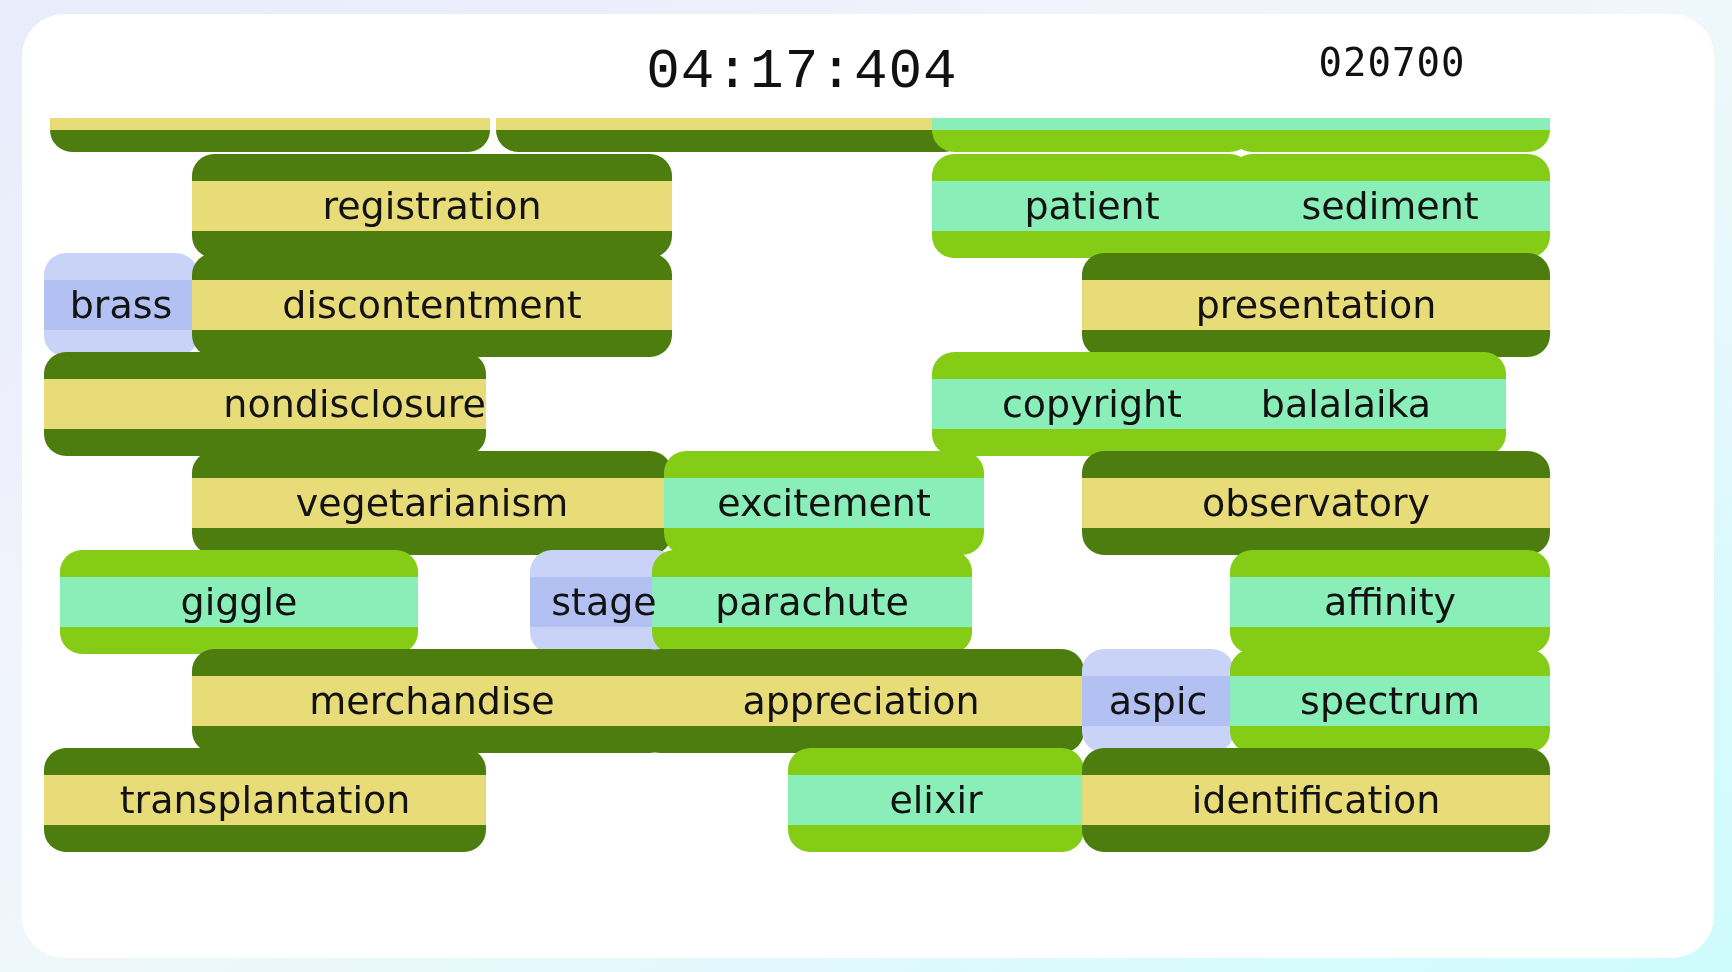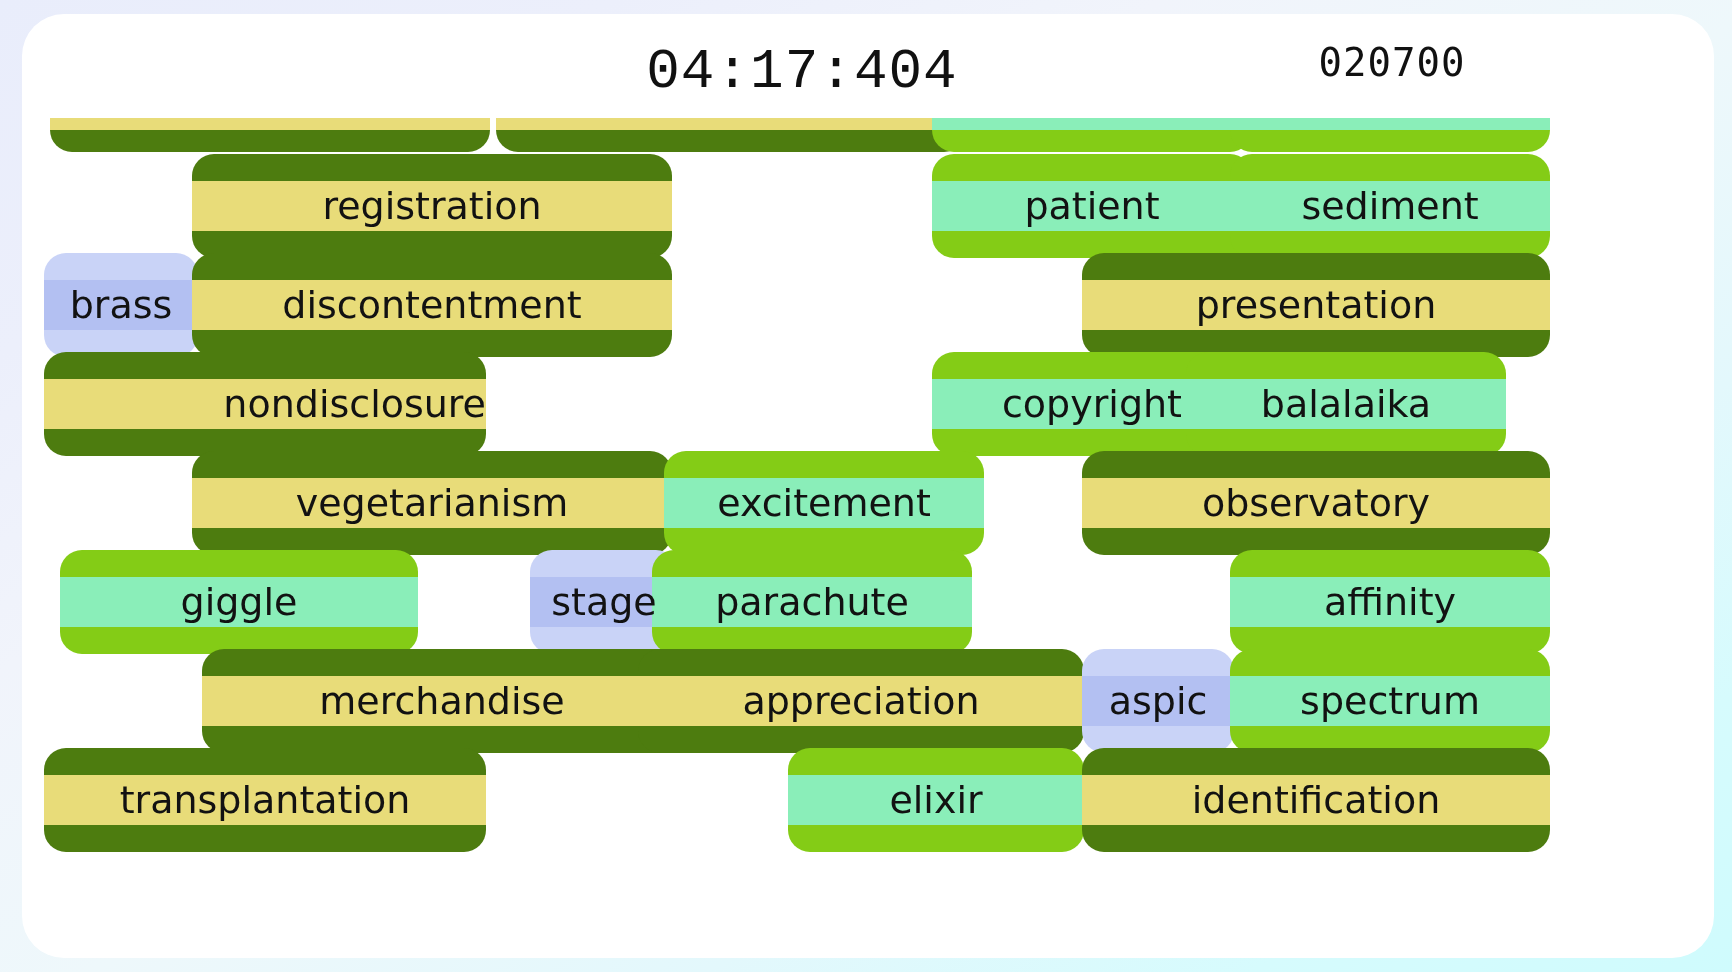--- a/index.html
+++ b/index.html
@@ -208,21 +208,21 @@
         <span class="card-label">stage</span>
       </div>
       <div class="word-card card-green" style="left: 630px; top: 432px; width: 320px; height: 104px;">
         <div class="band"></div>
         <span class="card-label">parachute</span>
       </div>
       <div class="word-card card-green" style="left: 1208px; top: 432px; width: 320px; height: 104px;">
         <div class="band"></div>
         <span class="card-label">affinity</span>
       </div>
-      <div class="word-card card-yellow" style="left: 180px; top: 531px; width: 480px; height: 104px;">
+      <div class="word-card card-yellow" style="left: 170px; top: 531px; width: 480px; height: 104px;">
         <div class="band"></div>
         <span class="card-label">merchandise</span>
       </div>
       <div class="word-card card-yellow" style="left: 616px; top: 531px; width: 446px; height: 104px;">
         <div class="band"></div>
         <span class="card-label">appreciation</span>
       </div>
       <div class="word-card card-blue" style="left: 1060px; top: 531px; width: 152px; height: 104px;">
         <div class="band"></div>
         <span class="card-label">aspic</span>

